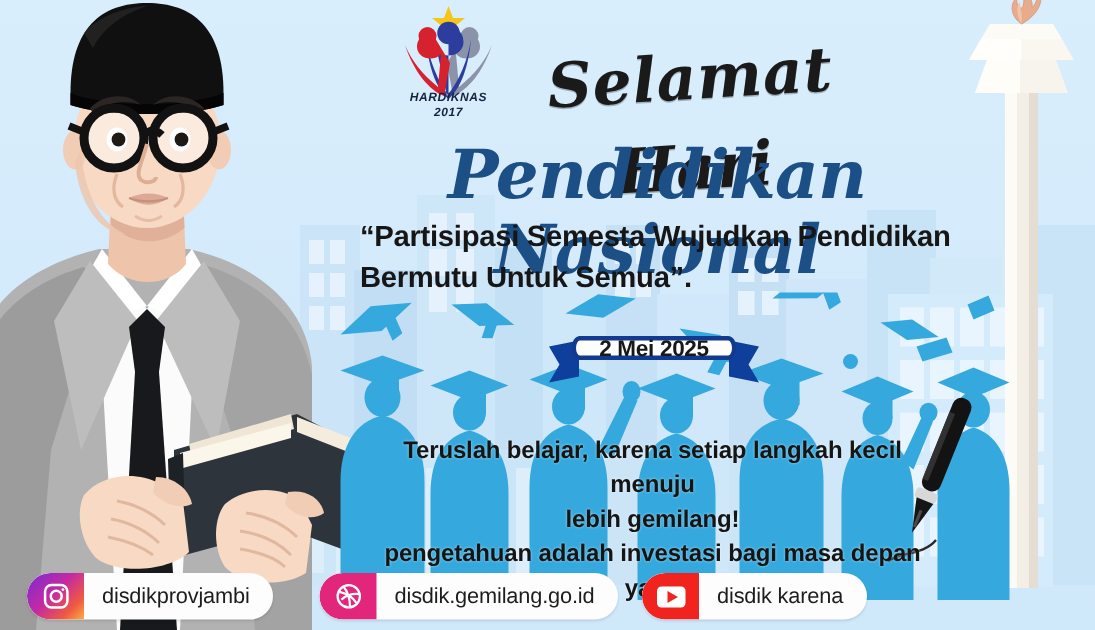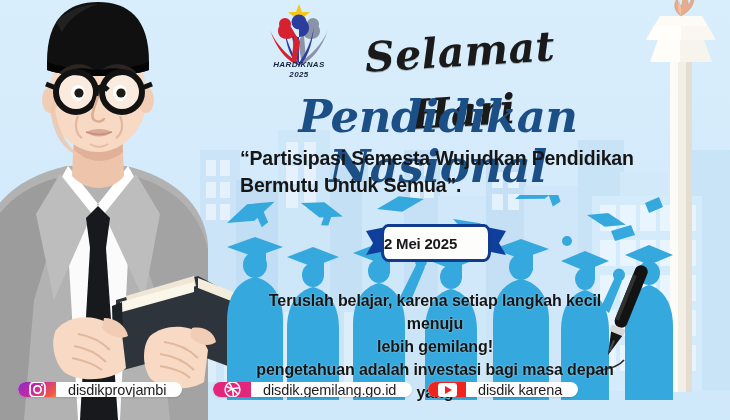--- a/index.html
+++ b/index.html
@@ -44,24 +44,24 @@
     text-align:left;color:#161616;
     font-size:19.5px;line-height:27px;font-weight:700;
     letter-spacing:-.2px;
   }
 
   
   .ribbon{
     position:absolute;left:381px;top:224px;width:110px;height:30px;
   }
   .ribbon-plate{
-    position:absolute;left:0;top:0;width:110px;height:38px;
+    position:absolute;left:0;top:0;width:110px;height:16px;
     background:#fdfdfc;border:3px solid #123b8f;border-radius:7px/10px;
     box-sizing:border-box;
-    display:flex;align-items:center;
+    display:flex;align-items:center;justify-content:center;
   }
   .ribbon-plate span{
     font-size:15px;font-weight:700;color:#17181a;letter-spacing:-.2px;
   }
 
   
   .motiv{
     position:absolute;left:253px;top:289px;width:364px;
     text-align:center;color:#151515;font-weight:700;
     font-size:16px;line-height:23px;letter-spacing:-.1px;
@@ -77,21 +77,21 @@
     position:absolute;left:258px;top:60px;width:82px;text-align:center;
     font-size:8px;font-weight:700;color:#15233f;line-height:10px;
     font-style:italic;letter-spacing:.4px;
   }
 
   
   .social{
     position:absolute;left:0;bottom:0;width:730px;height:46px;
   }
   .chip{
-    position:absolute;top:8px;height:15px;border-radius:16px;
+    position:absolute;top:8px;height:31px;border-radius:16px;
     display:flex;align-items:center;overflow:hidden;
     background:#fdfdfd;
     box-shadow:0 1px 2px rgba(0,0,0,.12);
   }
   .chip .ic{
     width:38px;height:31px;display:flex;align-items:center;justify-content:center;
     flex:0 0 38px;
   }
   .chip .lbl{
     padding:0 16px 0 12px;font-size:14.5px;color:#1d1d1d;
@@ -412,21 +412,21 @@
 
       <path d="M41 16 C47 16 51 20 51 26 C51 31 47 35 41 35 C36 35 32 31 32 26 L40 62 C48 52 54 38 56 24 C54 46 48 58 41 64 C34 58 28 46 26 24 C28 38 34 52 41 62 Z" fill="#2d3d9e"></path>
       <circle cx="41" cy="20" r="7.5" fill="#2d3d9e"></circle>
 
       <path d="M30 20 C24 20 20 24 20 29 C20 34 24 37 29 37 C32 37 34 36 36 34 L34 56 C24 48 16 38 12 28 C18 46 28 58 38 62 L42 40 Z" fill="#d6212f"></path>
       <circle cx="27" cy="22" r="6" fill="#d6212f"></circle>
     </svg>
   </div>
   <div class="logo-text">
     <div>HARDIKNAS</div>
-    <div>2025</div>
+    <div>2017</div>
   </div>
 
   <div class="selamat">Selamat Hari</div>
   <div class="pendidikan">Pendidikan Nasional</div>
   <div class="tagline">
     <div>“Partisipasi Semesta Wujudkan Pendidikan</div>
     <div>Bermutu Untuk Semua”.</div>
   </div>
 
   <div class="ribbon">

